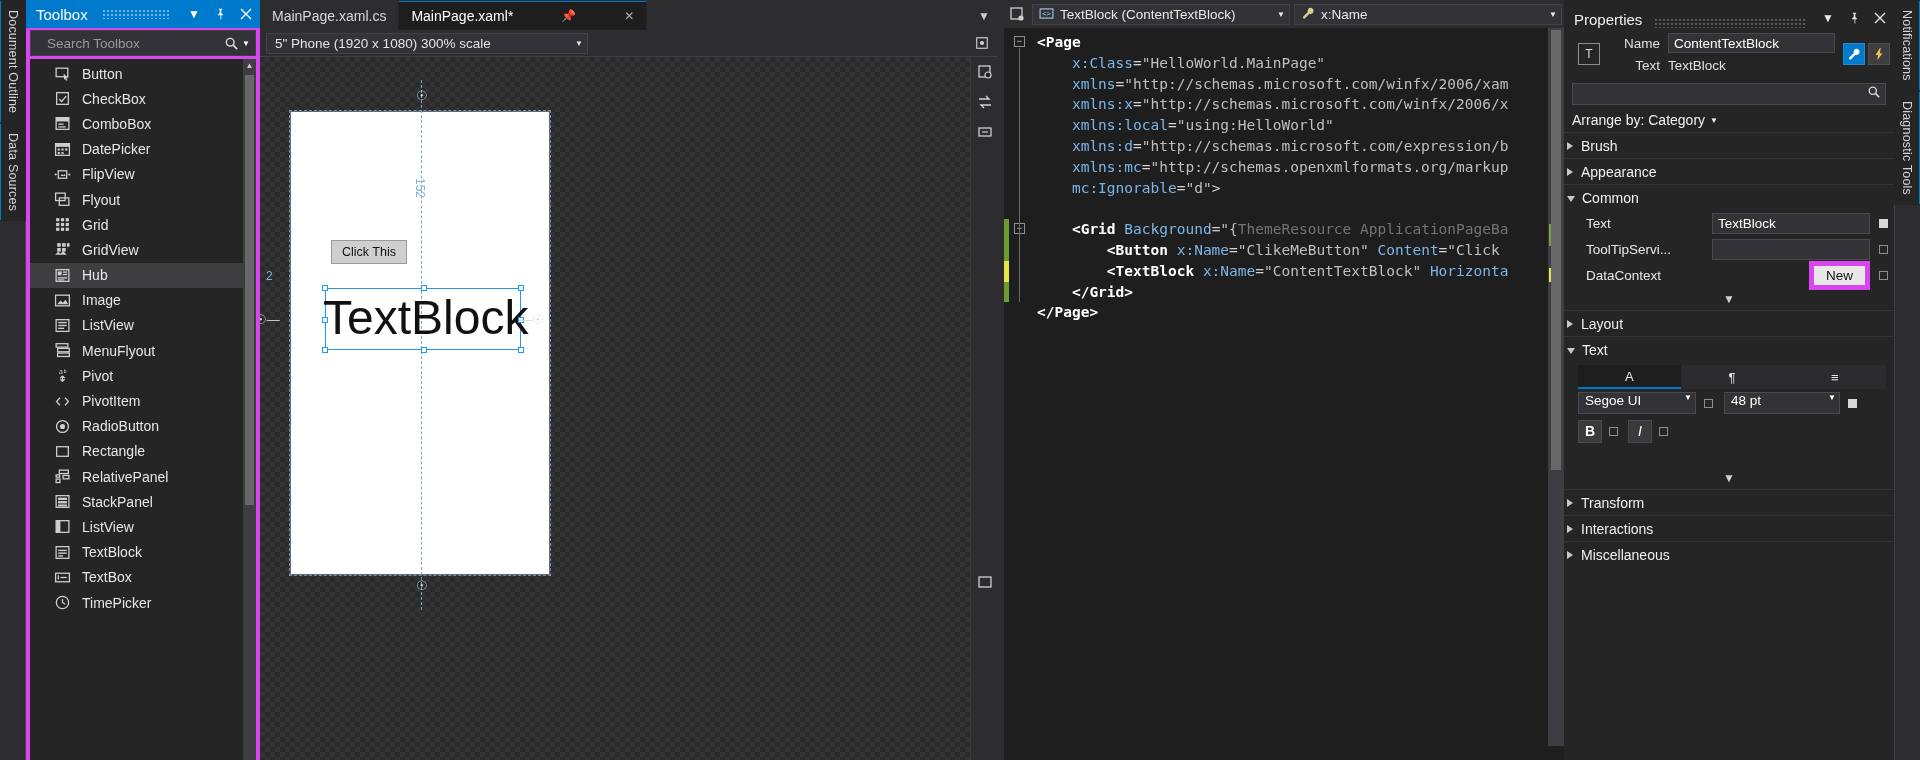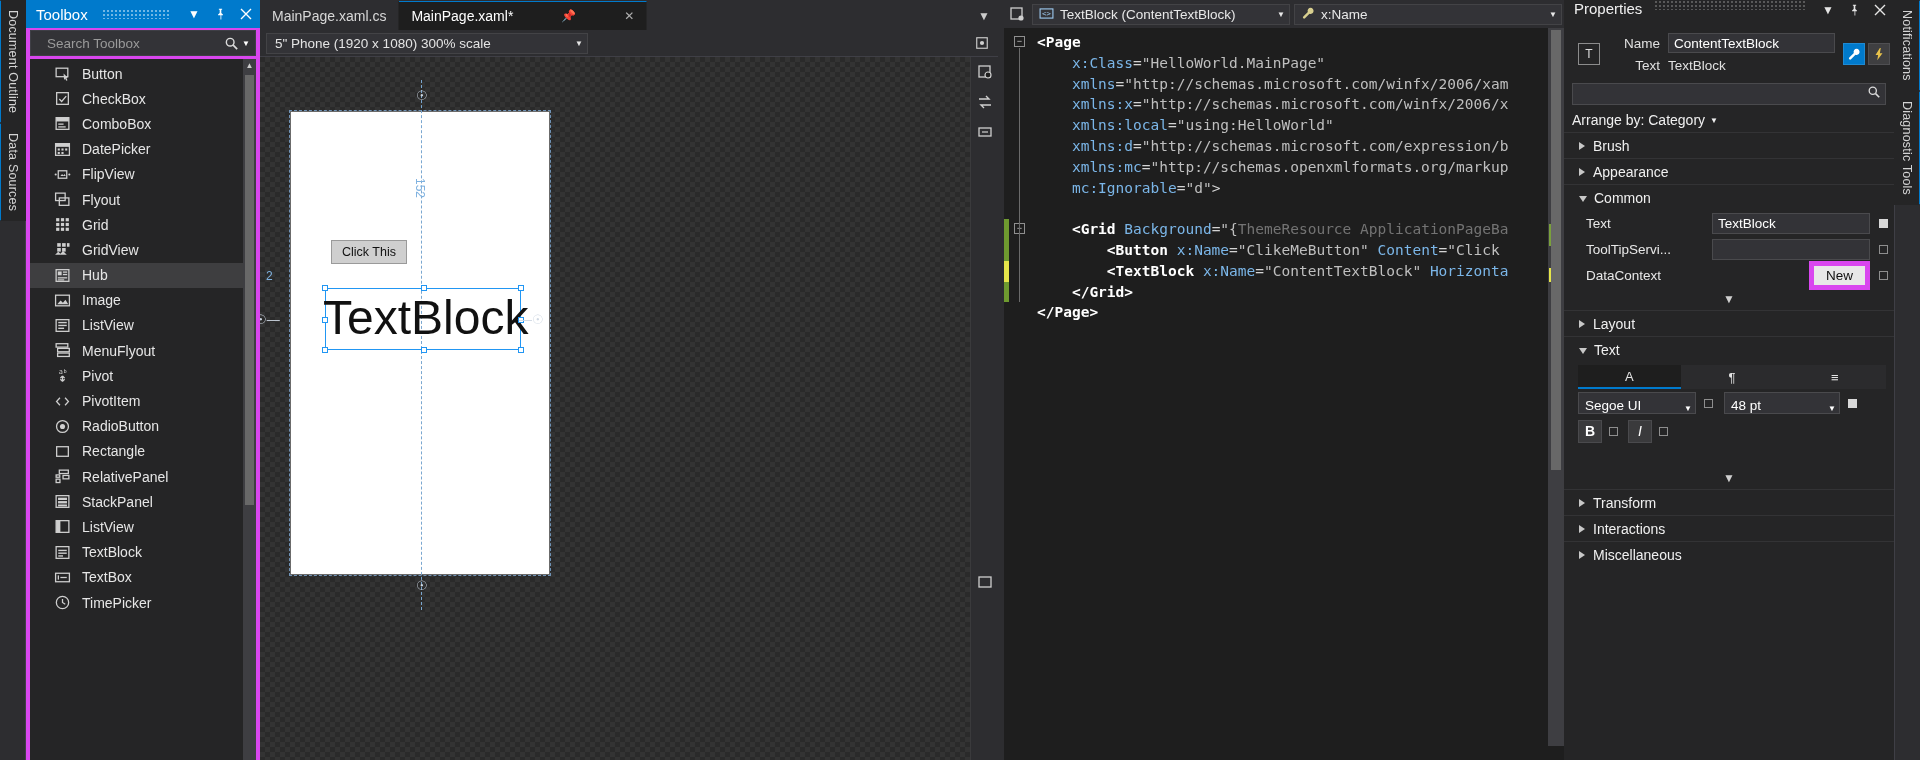--- a/index.html
+++ b/index.html
@@ -153,21 +153,21 @@
   .k-val { color: #bfbfbf; }
   .k-str { color: #737373; }
   .k-punct { color: #d4d4d4; }
   .code-scroll { width: 16px; flex: 0 0 16px; background: #3e3e42; position: relative; }
   .cs-thumb { position: absolute; left: 3px; width: 10px; background: #686868; }
   .cs-mark { position: absolute; left: 1px; width: 5px; height: 22px; }
   .codepane-bottom { height: 14px; background: #1e1e1e; }
 
   
   .props { width: 330px; flex: 0 0 330px; background: #252526; display: flex; flex-direction: column; }
-  .pr-header { height: 28px; display: flex; align-items: flex-start; padding: 0 4px 0 10px; gap: 6px; background: #252526; }
+  .pr-header { height: 28px; display: flex; align-items: flex-end; padding: 0 4px 0 10px; gap: 6px; background: #252526; }
   .pr-title { font-size: 15px; color: #f0f0f0; }
   .pr-dots { flex: 1; height: 10px; opacity: .35;
     background-image: radial-gradient(#b9b9b9 0.8px, transparent 0.9px); background-size: 4px 4px; margin: 0 6px; }
   .pr-btn { width: 20px; height: 20px; display: flex; align-items: center; justify-content: center; color: #e6e6e6; font-size: 12px; }
   .pr-nametype { display: flex; align-items: center; gap: 8px; padding: 4px 4px 4px 14px; }
   .pr-typeicon { width: 22px; height: 22px; border: 1px solid #8c8c8c; display: flex; align-items: center;
      justify-content: center; font-size: 12px; color: #dcdcdc; flex: 0 0 22px; }
   .pr-fields { flex: 1; }
   .pr-row2 { display: flex; align-items: center; height: 22px; gap: 8px; }
   .pr-lab { width: 52px; text-align: right; font-size: 13.5px; color: #e0e0e0; flex: 0 0 52px; }
@@ -181,38 +181,38 @@
      background: #3f3f41; border: 1px solid #4f4f52; font-size: 12px; color: #e8e8e8; }
   .hbtn.active { background: #007acc; border-color: #1f8ad2; }
 
   .pr-search { margin: 3px 8px 4px 8px; height: 22px; background: #333337; border: 1px solid #4a4a4d;
      display: flex; align-items: center; padding: 0 4px 0 6px; }
   .pr-search input { flex: 1; background: transparent; border: 0; outline: none; color: #ddd; font-size: 13px;
      font-family: "Liberation Sans", sans-serif; }
   .pr-arrange { padding: 3px 0 4px 8px; font-size: 14px; color: #f0f0f0; display: flex; align-items: center; gap: 5px; }
 
   .cat {
-    height: 26px; display: flex; align-items: center; gap: 7px; padding-left: 15px;
+    height: 26px; display: flex; align-items: center; gap: 7px; padding-left: 3px;
     font-size: 14px; color: #f0f0f0; border-top: 1px solid #333335;
   }
   .tri { width: 0; height: 0; flex: 0 0 7px; }
   .tri.closed { border-left: 6px solid #c8c8c8; border-top: 4.5px solid transparent; border-bottom: 4.5px solid transparent; }
   .tri.open { border-top: 6px solid #c8c8c8; border-left: 4.5px solid transparent; border-right: 4.5px solid transparent; margin-top:3px;}
   .prow { height: 26px; display: flex; align-items: center; padding-left: 22px; gap: 6px; }
   .prow .pname { width: 120px; flex: 0 0 120px; font-size: 13.5px; color: #e8e8e8; }
   .pval {
     flex: 1; height: 21px; background: #333337; border: 1px solid #4a4a4d; color: #ffffff;
     font-size: 13.5px; padding: 0 5px; display: flex; align-items: center; min-width: 0;
   }
   .psq { width: 9px; height: 9px; border: 1px solid #8e8e8e; flex: 0 0 9px; margin: 0 6px 0 3px; }
   .psq.filled { background: #d8d8d8; border-color: #d8d8d8; }
   .newbtn { background: #e8e8e8; color: #111; font-size: 13.5px; padding: 2px 12px; border: 5px solid #d946ef; }
   .chev-row { height: 22px; display: flex; align-items: center; justify-content: center; color: #d0d0d0; font-size: 12px; }
   .fontrow { display: flex; align-items: center; padding-left: 14px; gap: 5px; height: 28px; }
-  .fsel { height: 22px; background: #333337; border: 1px solid #4a4a4d; display: flex; align-items: flex-end;
+  .fsel { height: 22px; background: #333337; border: 1px solid #4a4a4d; display: flex; align-items: flex-start;
      padding: 0 3px 0 6px; font-size: 13.5px; color: #fff; }
   .fsel .cv { flex: 1; }
   .fname { width: 118px; flex: 0 0 118px; }
   .fsize { width: 116px; flex: 0 0 116px; }
   .ttabs { display: flex; padding: 3px 8px 0 14px; gap: 0; }
   .ttab { flex: 1; height: 24px; display: flex; align-items: center; justify-content: center;
      background: #2b2b2d; color: #e4e4e4; font-size: 13px; }
   .ttab.sel { background: #1e1e1e; border-bottom: 2px solid #007acc; }
   .styrow { display: flex; align-items: center; padding-left: 14px; gap: 4px; height: 28px; }
   .sbtn { width: 24px; height: 23px; display: flex; align-items: center; justify-content: center;

